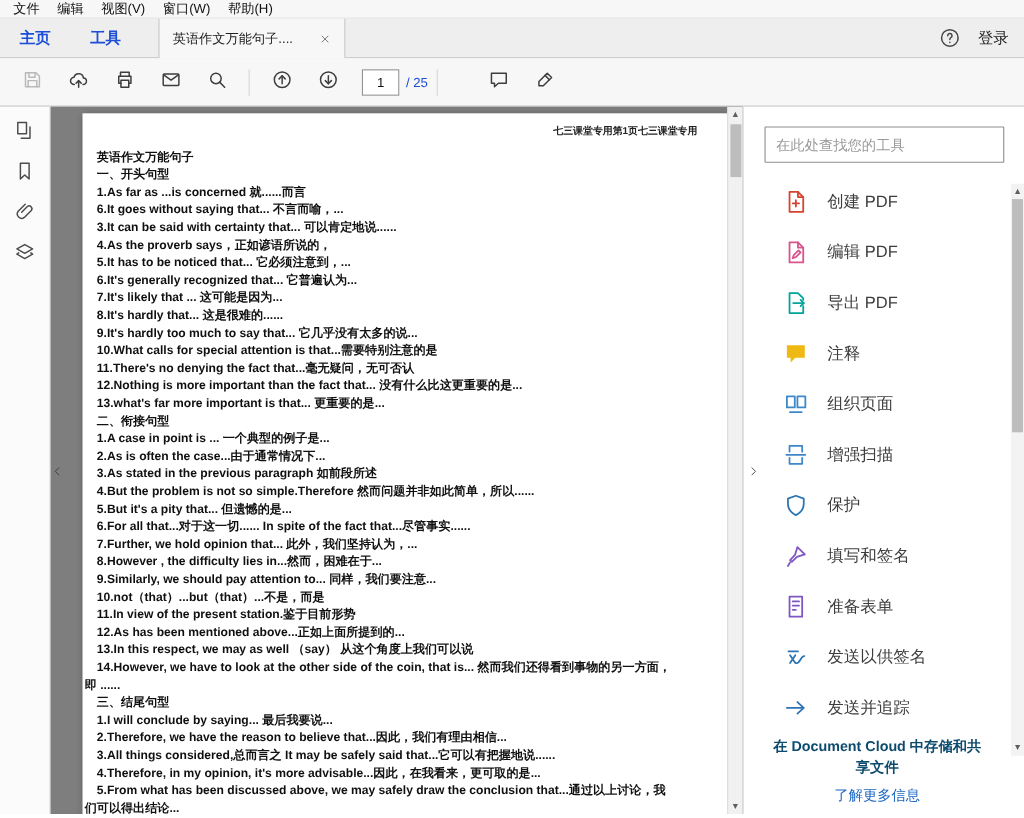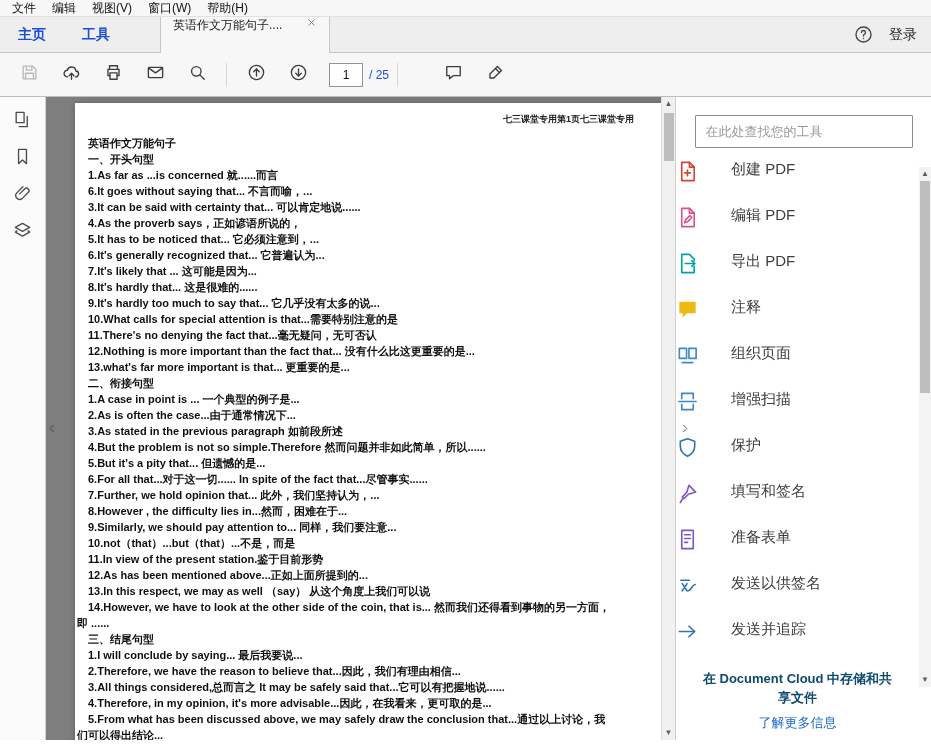--- a/index.html
+++ b/index.html
@@ -5,21 +5,21 @@
 *{margin:0;padding:0;box-sizing:border-box}
 html,body{width:931px;height:744px;overflow:hidden}
 body{font-family:"Liberation Sans","DejaVu Sans",sans-serif;background:#fff}
 .window{position:relative;width:931px;height:740px;display:flex;flex-direction:column;background:#fff}
 
 .menubar{height:17px;background:#f7f7f7;display:flex;align-items:center;font-size:12px;color:#111;border-bottom:1px solid #e2e2e2;padding-left:4px}
 .menu-item{padding:0 8px;height:100%;display:flex;align-items:center;cursor:default;white-space:nowrap}
 
 .tabbar{height:36px;background:#eeeeee;border-bottom:1px solid #c6c6c6;display:flex;align-items:stretch}
 .tab.plain{display:flex;align-items:center;padding:0 18px;font-size:14px;font-weight:600;color:#1d4ed8;cursor:pointer}
-.tab.active{display:flex;gap:10px;padding:0 12px;background:#f7f7f7;border-left:1px solid #c6c6c6;border-right:1px solid #c6c6c6;margin-bottom:-1px;font-size:12px;color:#222;min-width:170px;cursor:pointer;margin-left:32px}
+.tab.active{display:flex;align-items:center;gap:10px;padding:0 12px;background:#f7f7f7;border-left:1px solid #c6c6c6;border-right:1px solid #c6c6c6;margin-bottom:-1px;font-size:12px;color:#222;min-width:170px;cursor:pointer;margin-left:16px}
 .tab-close{display:flex;margin-left:auto;color:#666}
 .tab-close svg{width:11px;height:11px}
 .tabbar-right{margin-left:auto;display:flex;align-items:center;gap:16px;padding-right:14px}
 .help-btn{display:flex;color:#444}
 .help-btn svg{width:19px;height:19px}
 .signin{font-size:14px;color:#222;cursor:pointer}
 
 .toolbar{height:44px;background:#f7f7f7;border-bottom:1px solid #bdbdbd;display:flex;align-items:center;padding-left:8px}
 .tb{width:32px;height:30px;display:flex;align-items:center;justify-content:center;color:#3d3d3d;margin:0 5px;cursor:pointer}
 .tb svg{width:19px;height:19px}
@@ -47,21 +47,21 @@
 
 .collapse{position:absolute;top:318px;width:12px;height:26px;display:flex;align-items:center;justify-content:center;color:#333;cursor:pointer}
 .collapse svg{width:11px;height:11px}
 .collapse.left{left:0}
 
 .panel{width:256px;background:#fff;border-left:1px solid #cfcfcf;position:relative}
 .panel .collapse.right{left:2px}
 .tool-search{display:block;margin:18px auto 0;width:218px;height:33px;border:1px solid #8d8d8d;border-radius:1px;padding:0 10px;font-size:13px;color:#333;font-family:Liberation Serif, serif;background:#fff}
 .tool-search::placeholder{color:#9a9a9a}
 .tool-list{margin-top:12px}
-.tool-item{height:46px;display:flex;gap:32px;cursor:pointer}
+.tool-item{height:46px;display:flex;align-items:center;padding-left:36px;gap:17px;cursor:pointer}
 .tool-ic{width:23px;height:23px;display:flex;flex:none}
 .tool-ic svg{width:23px;height:23px}
 .tool-label{font-size:15px;color:#3d3d3d;white-space:nowrap}
 .panel-footer{position:absolute;left:0;right:12px;bottom:8px;text-align:center}
 .footer-text{font-size:13px;font-weight:700;color:#0c4a6e;line-height:19px;padding:0 26px}
 .footer-link{display:inline-block;margin-top:7px;font-size:13px;color:#1a66c2;text-decoration:none;cursor:pointer}
 .panel-scroll{position:absolute;top:70px;right:0;width:12px;height:520px;background:#f3f3f3}
 .panel-scroll .vthumb{top:14px;height:212px;left:1px}
 </style>
 </head>

